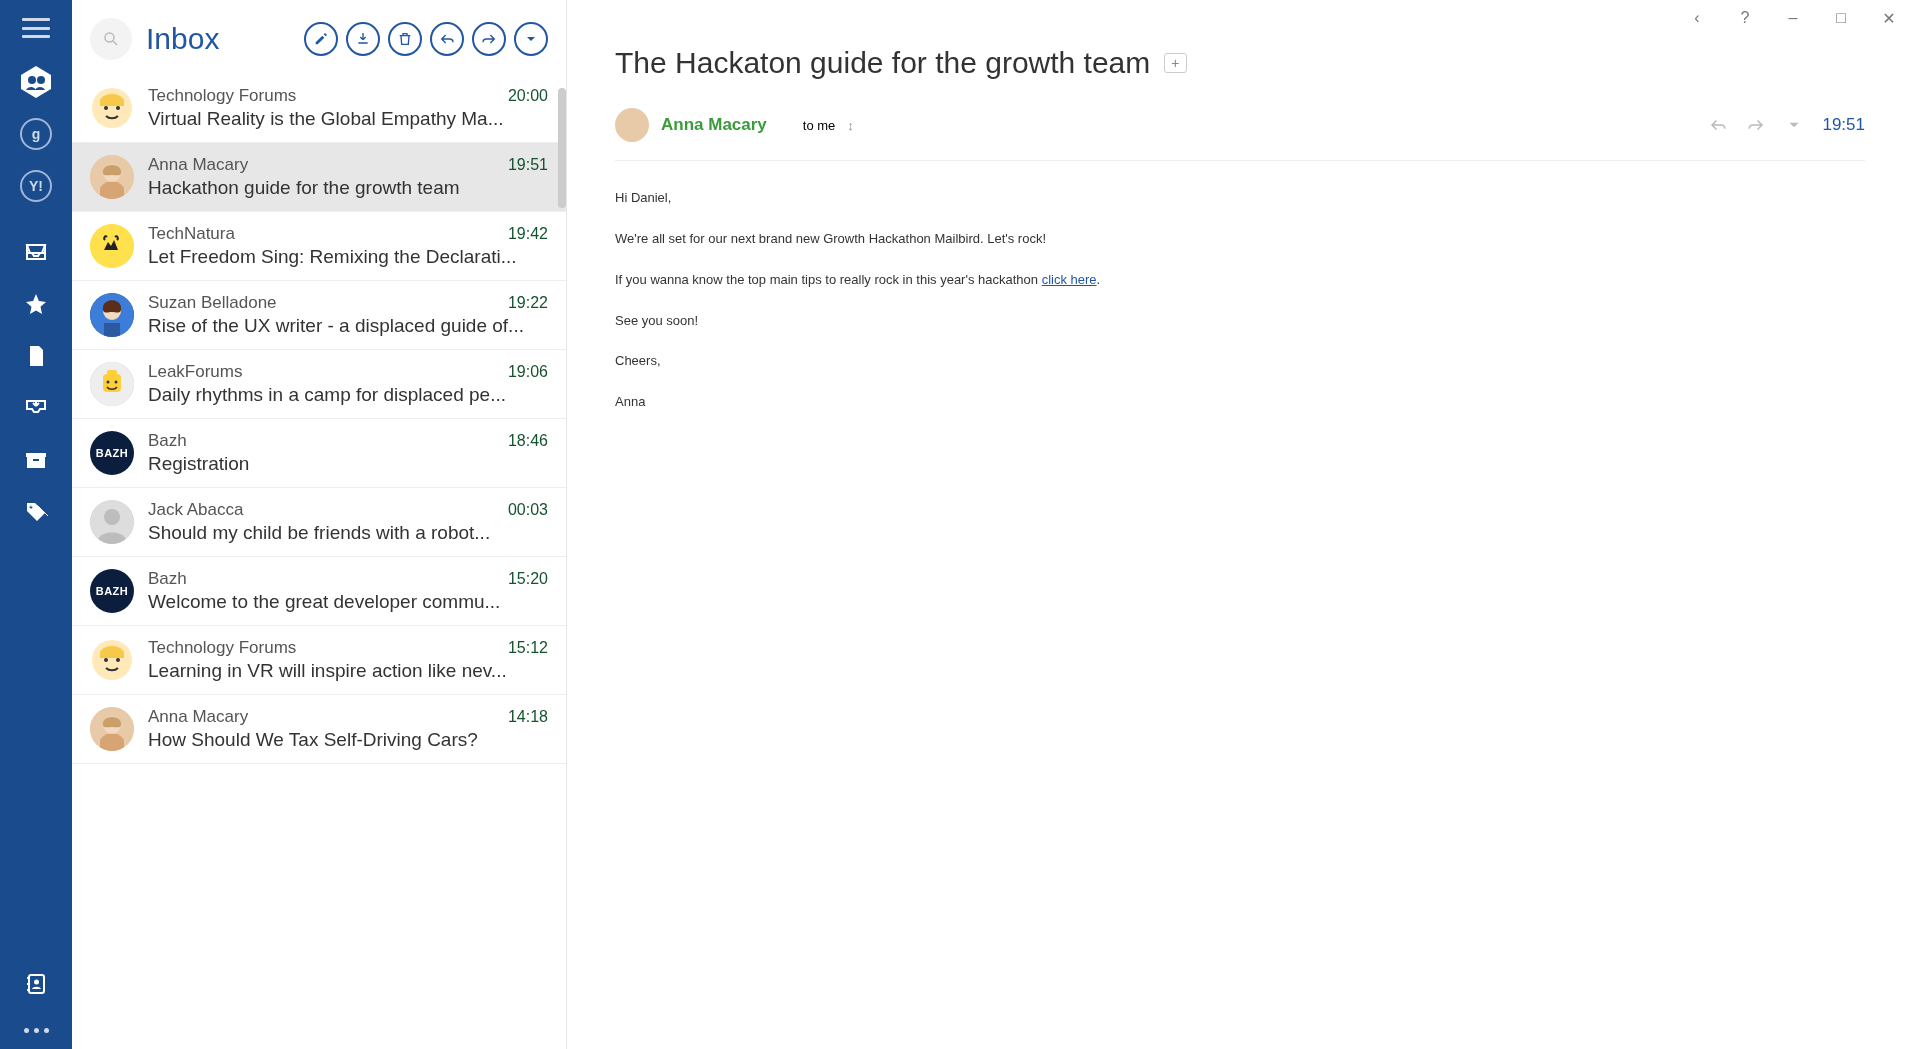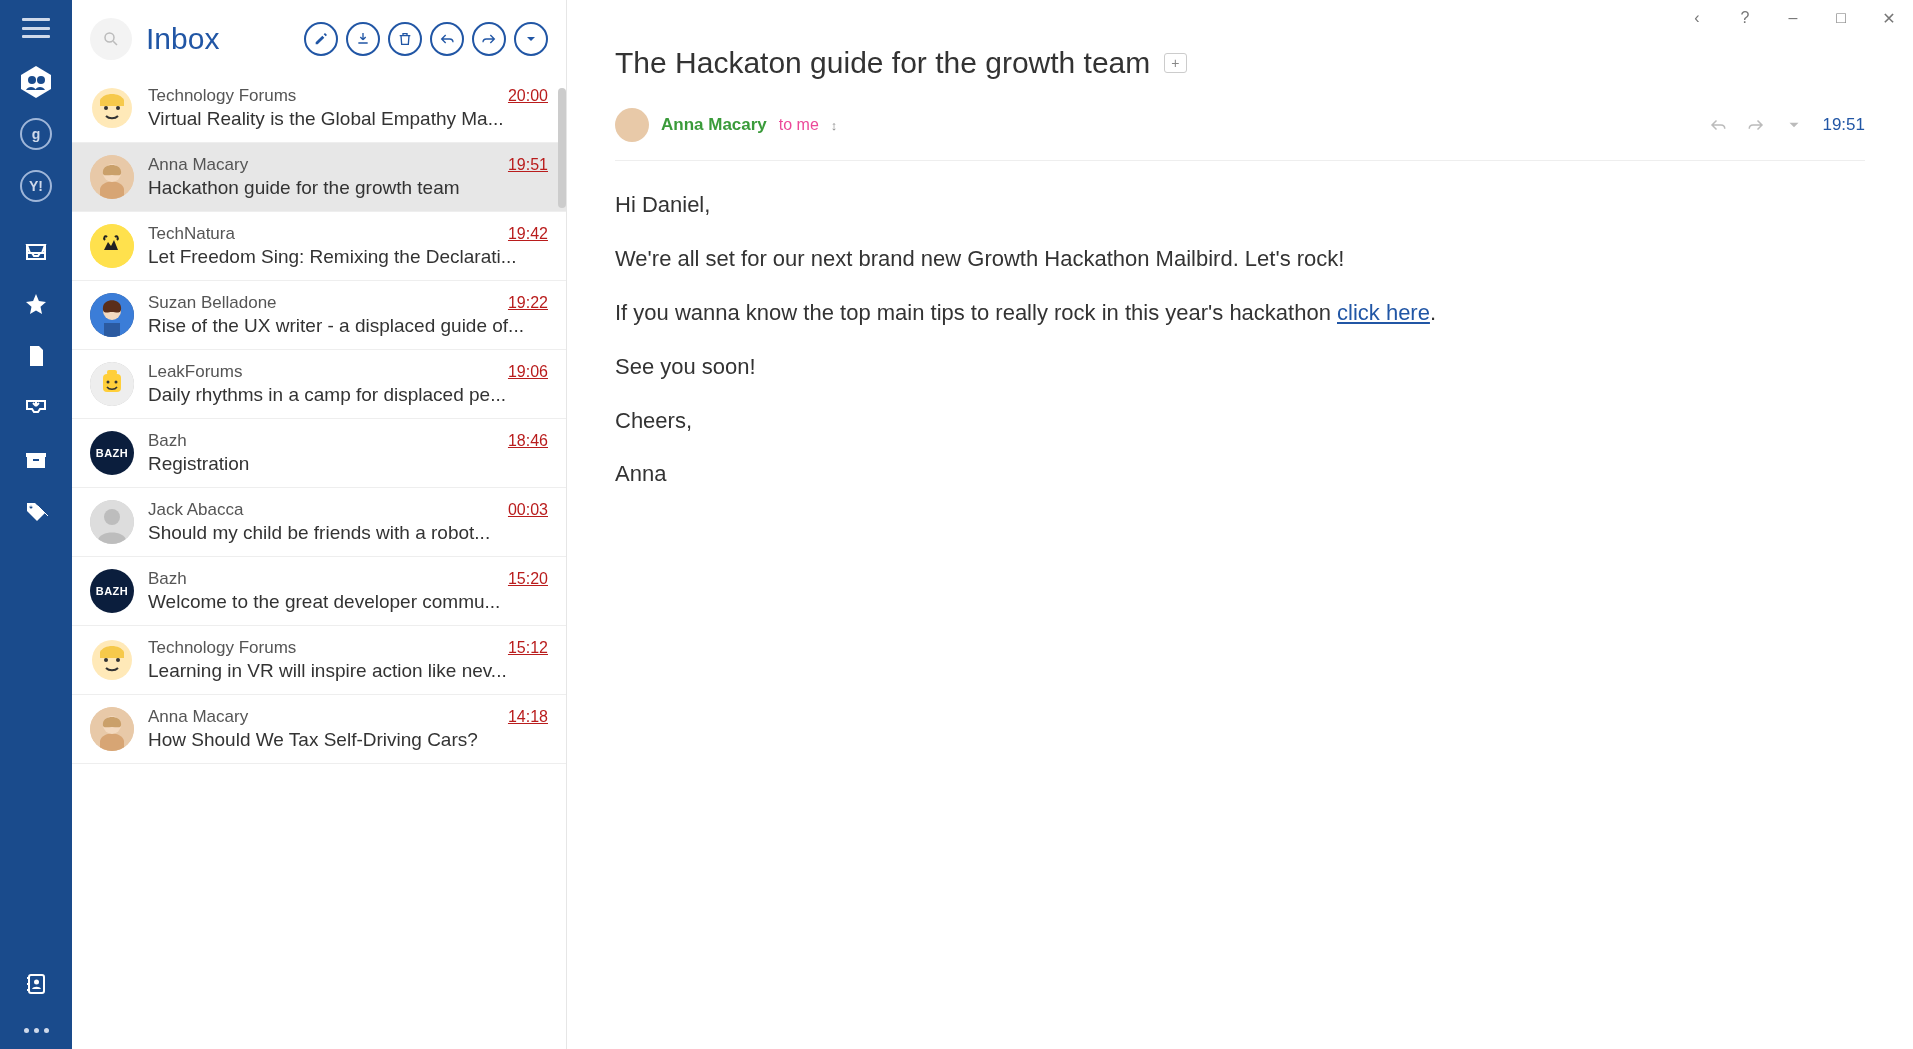--- a/index.html
+++ b/index.html
@@ -36,41 +36,41 @@
 .tool-btn { width:34px; height:34px; border:2px solid #2156a5; border-radius:50%; display:flex; align-items:center; justify-content:center; cursor:pointer; }
 .tool-btn svg { width:16px; height:16px; fill:#2156a5; }
 
 .messages { flex:1; overflow-y:auto; }
 .msg-row { display:flex; padding: 12px 18px; gap:14px; border-bottom:1px solid #eee; cursor:pointer; }
 .msg-row.selected { background:#e7e7e7; }
 .avatar { width:44px; height:44px; border-radius:50%; flex-shrink:0; display:flex; align-items:center; justify-content:center; font-size:12px; font-weight:700; color:#fff; overflow:hidden;}
 .msg-body { flex:1; min-width:0; }
 .msg-top { display:flex; justify-content:space-between; align-items:baseline; }
 .msg-from { font-size:17px; color:#555; }
-.msg-time { font-size:16px; color:#b91c1c;text-decoration:underline; }
+.msg-time { font-size:16px; color:#14532d; }
 .msg-subj { font-size:19px; color:#333; white-space:nowrap; overflow:hidden; text-overflow:ellipsis; margin-top:2px;}
 .scroll-stub { position:absolute; top:88px; right:0; width:8px; height:120px; background:#ccc; border-radius:4px;}
 
 
 .reader { flex:1; display:flex; flex-direction:column; overflow:hidden; }
 .titlebar { height:36px; display:flex; justify-content:flex-end; align-items:center; padding-right:10px; gap:20px; color:#777;}
 .titlebar .ctl { width:28px; text-align:center; cursor:pointer; font-size:16px; }
 .reader-inner { padding: 10px 48px 0 48px; flex:1; overflow:auto;}
 .reader-subject { display:flex; align-items:center; gap:14px; margin-bottom: 28px;}
 .reader-subject h1 { font-size:30px; font-weight:400; color:#333; }
 .add-tag { border:1px solid #ccc; border-radius:3px; padding:1px 6px; font-size:14px; color:#888; cursor:pointer;}
 .meta-row { display:flex; align-items:center; gap:12px; padding-bottom:18px; border-bottom:1px solid #eee; margin-bottom:28px;}
 .meta-avatar { width:34px; height:34px; border-radius:50%; background:#e8c9a8;}
 .meta-from { color:#3a9b3a; font-weight:600; font-size:17px;}
-.meta-to { color:#ec4899; font-size:16px;}
+.meta-to { color:#000000; font-size:13px;margin-left:24px;}
 .expand-icn { font-size:13px; color:#888; cursor:pointer;}
 .meta-actions { margin-left:auto; display:flex; align-items:center; gap:18px; color:#bbb;}
 .meta-actions svg { width:20px; height:18px; fill:#bbb; cursor:pointer;}
 .meta-time { color:#2156a5; font-size:17px;}
-.body-content p { font-size:22px; color:#333; margin-bottom:22px; line-height:1.45;}
+.body-content p { font-size:13px; color:#333; margin-bottom:22px; line-height:1.45;}
 .body-content a { color:#2156a5; text-decoration:underline;}
 
 
 .av-yellow { background:#ffe14d;}
 .av-navy { background:#0b1e3d;}
 .av-tan { background:#e8c9a8;}
 .av-blue2 { background:#2b5aa0;}
 .av-grey { background:#d0d0d0;}
 .av-txt { color:#fff; font-size:11px; letter-spacing:0.5px;}
 .av-face svg{width:44px;height:44px;}

